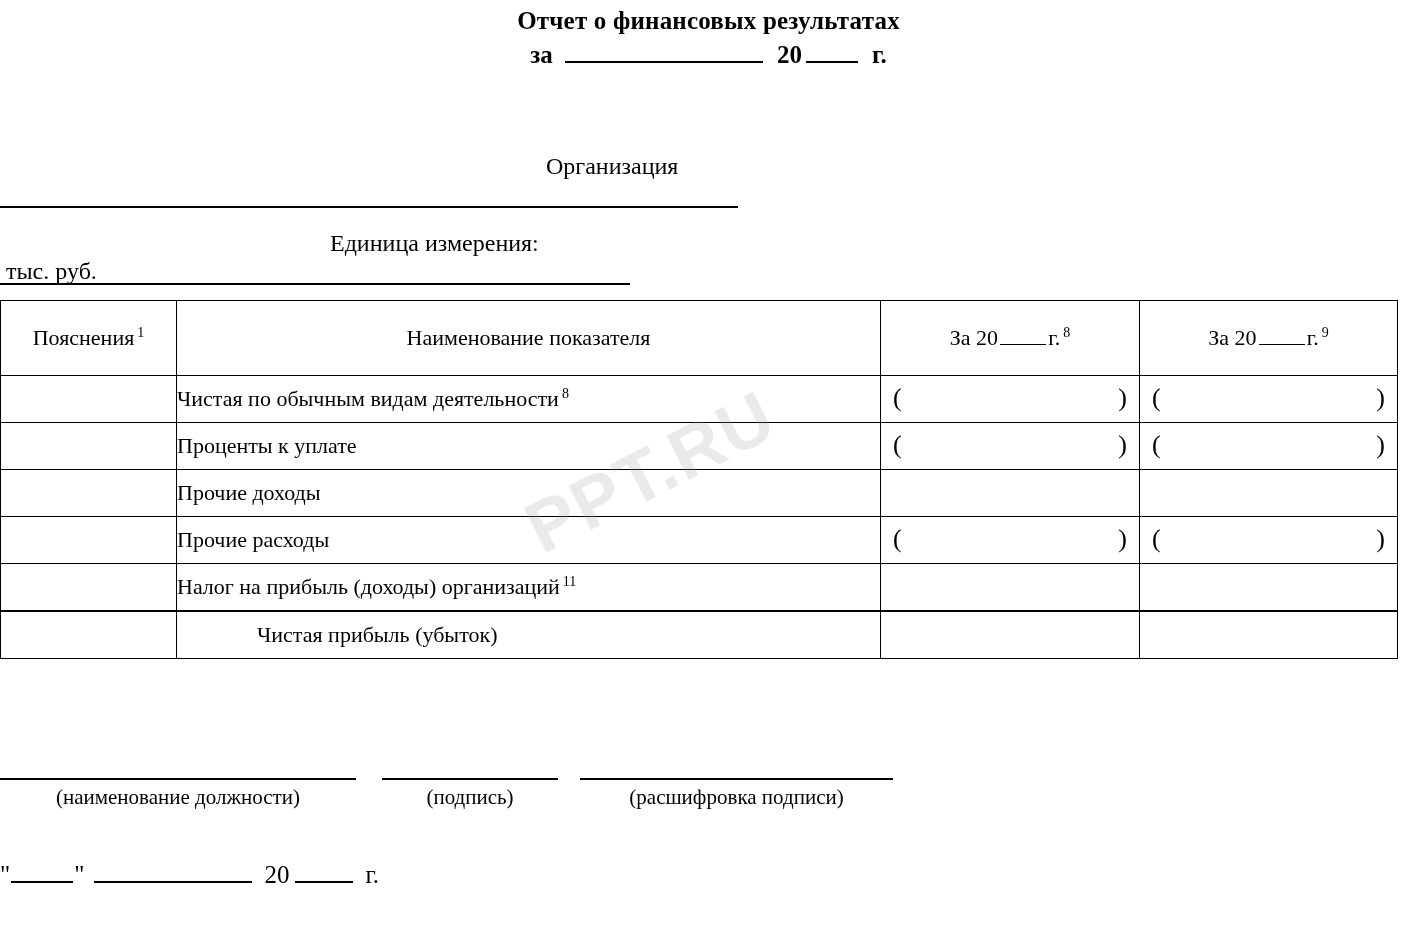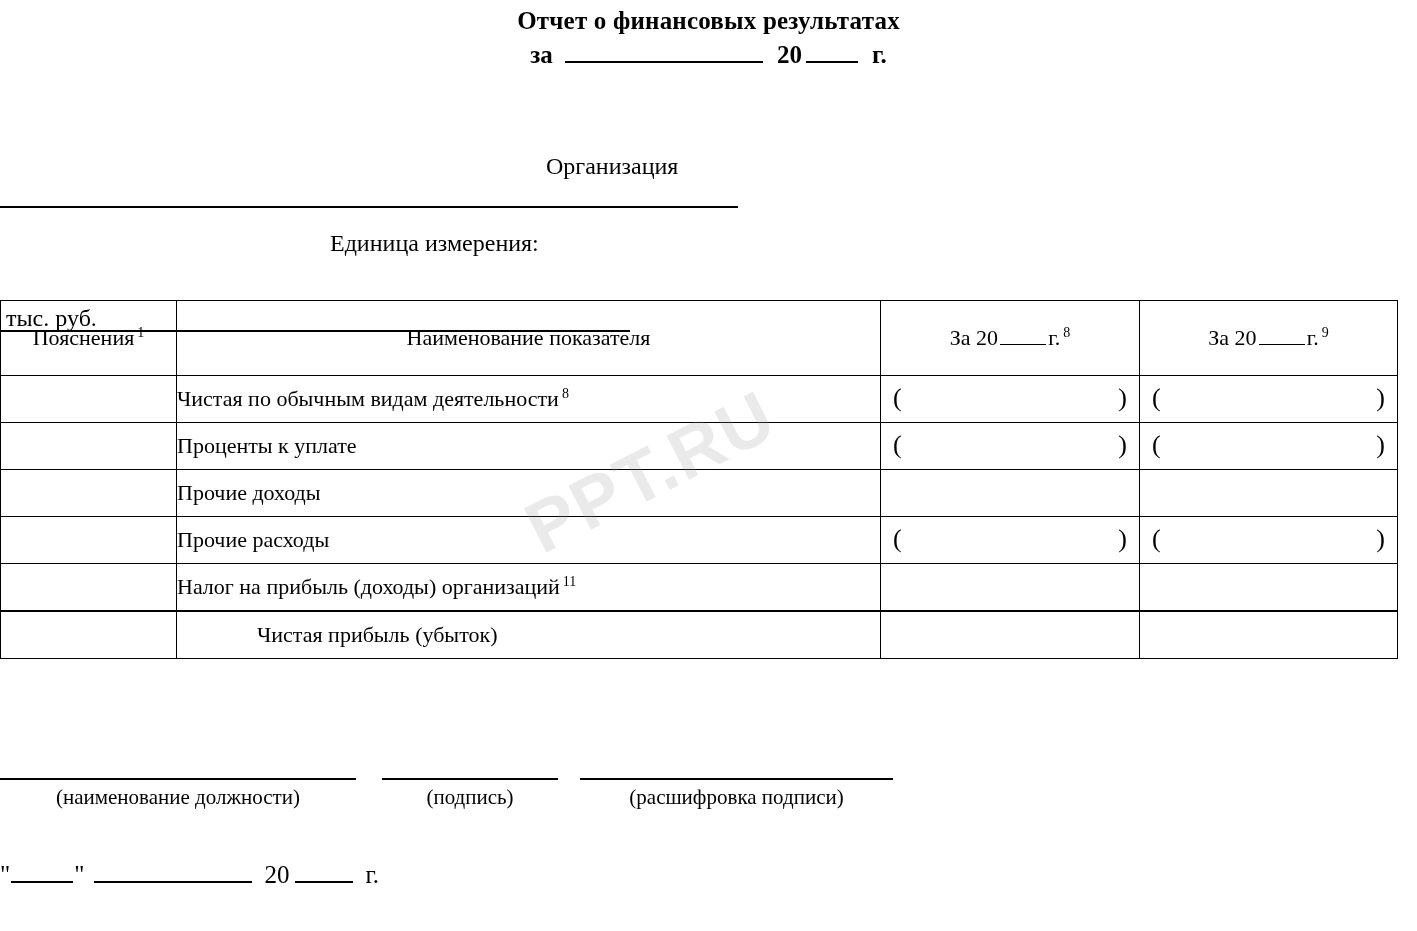--- a/index.html
+++ b/index.html
@@ -75,21 +75,21 @@
   .field-rule .prefill {
     font-size: 24px;
     line-height: 26px;
     padding-left: 6px;
   }
 
   #org-row { left: 0px; top: 152px; }
   #org-row .field-label { width: 192px; }
   #org-row .field-rule { width: 738px; }
 
-  #unit-row { left: 0px; top: 229px; gap: 47px; }
+  #unit-row { left: 0px; top: 229px; }
   #unit-row .field-label { width: 300px; }
   #unit-row .field-rule { width: 630px; }
 
   
   .fin-table {
     position: absolute;
     left: 0px;
     top: 300px;
     width: 1397px;
     border-collapse: collapse;

